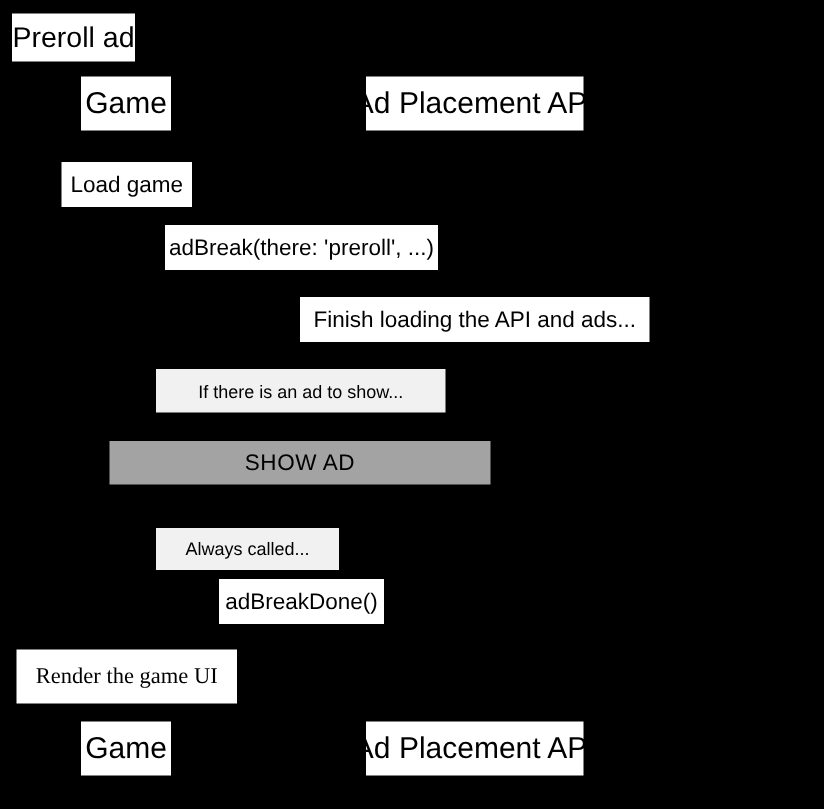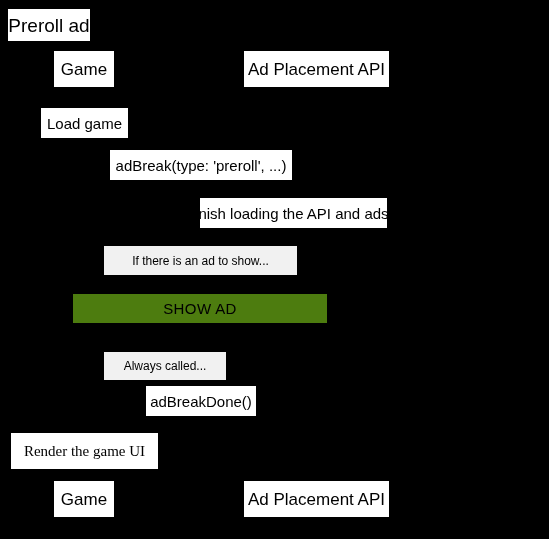--- a/index.html
+++ b/index.html
@@ -29,38 +29,38 @@
   }
   
   .title-chip {
     background: #ffffff;
     font-size: 19px;
     padding: 0 8px;
   }
   
   .participant {
     background: #ffffff;
-    font-size: 17px;
+    font-size: 20px;
     padding: 0 10px;
   }
   
   .msg-label {
     background: #ffffff;
     font-size: 15px;
     padding: 15px 2px;
   }
   
   .note-label {
     background: #f1f1f1;
     font-size: 12px;
     padding: 0 6px;
   }
   
   .highlight-block {
-    background: #4d7c0f;
+    background: #a3a3a3;
     font-size: 15px;
     color: #000000;
     letter-spacing: 0.4px;
   }
   
   .lifeline {
     position: absolute;
     width: 1px;
     background: #000000;
   }
@@ -83,23 +83,23 @@
   <div class="arrow" style="left:83px; top:223px; width:233px;"></div>
   <div class="arrow" style="left:83px; top:409px; width:233px;"></div>
 
   <div class="node title-chip" style="left:8px; top:9px; width:82px; height:32px;">Preroll ad</div>
 
   <div class="node participant" style="left:54px; top:51px; width:60px; height:36px;">Game</div>
   <div class="node participant" style="left:244px; top:51px; width:145px; height:36px;">Ad Placement API</div>
 
   <div class="node msg-label" style="left:41px; top:108px; width:87px; height:30px;">Load game</div>
 
-  <div class="node msg-label" style="left:110px; top:150px; width:182px; height:24px;">adBreak(type: 'preroll', ...)</div>
+  <div class="node msg-label" style="left:110px; top:150px; width:182px; height:24px;">adBreak(there: 'preroll', ...)</div>
 
-  <div class="node msg-label" style="left:200px; top:198px; width:187px; height:26px;">Finish loading the API and ads...</div>
+  <div class="node msg-label" style="left:200px; top:198px; width:233px; height:26px;">Finish loading the API and ads...</div>
 
   <div class="node note-label" style="left:104px; top:246px; width:193px; height:29px;">If there is an ad to show...</div>
 
   <div class="node highlight-block" style="left:73px; top:294px; width:254px; height:29px;">SHOW AD</div>
 
   <div class="node note-label" style="left:104px; top:352px; width:122px; height:28px;">Always called...</div>
 
   <div class="node msg-label" style="left:146px; top:386px; width:110px; height:20px;">adBreakDone()</div>
 
   <div class="node msg-label" style="left:11px; top:433px; width:147px; height:36px;font-family:Liberation Serif, serif;">Render the game UI</div>

